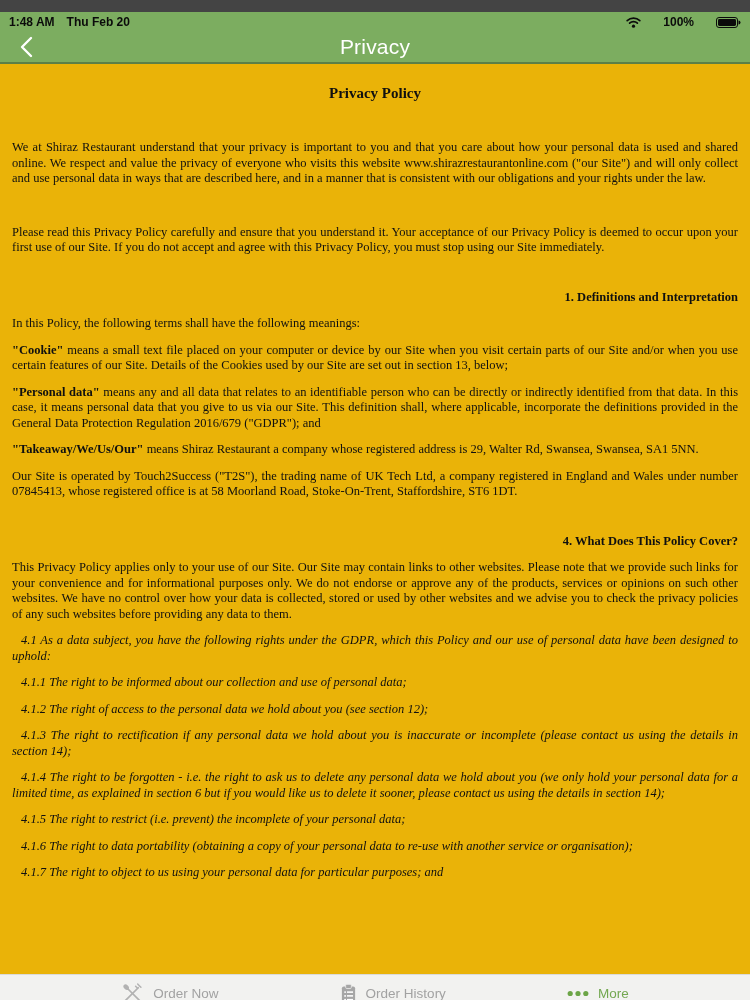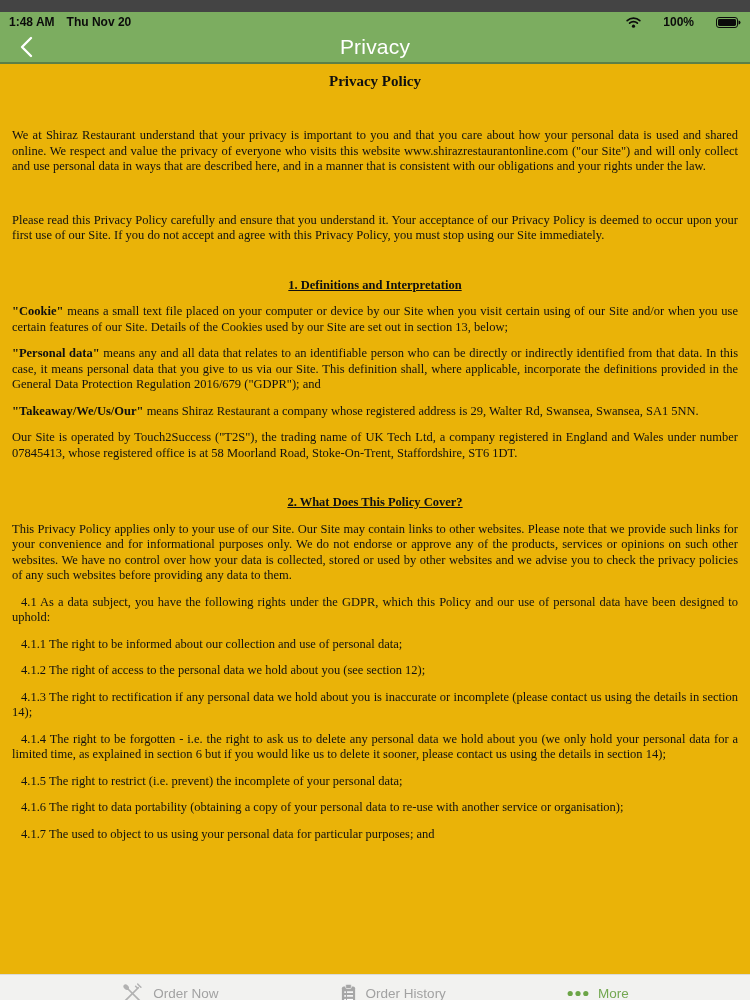--- a/index.html
+++ b/index.html
@@ -26,30 +26,30 @@
   }
   .nav-title { color:#ffffff; font-size:21px; font-weight:400; letter-spacing:.2px; }
   .back-btn {
     position:absolute; left:13px; top:4px; width:26px; height:24px;
     display:flex; align-items:center; justify-content:center; cursor:pointer;
     background:none; border:none;
   }
   
   .content {
     position:absolute; top:52px; left:0; right:0; bottom:38px;
-    overflow:hidden; padding:8px 12px 0;
+    overflow:hidden; padding:20px 12px 0;
     font-family:"Liberation Serif", serif;
     font-size:12.5px; line-height:15.5px; color:#101010;
   }
   .doc-title { text-align:center; font-weight:700; font-size:15px; line-height:18px; }
   .blk { text-align:justify; }
   .blk.intro   { margin-top:38px; }
-  .blk.heading { margin-top:34px; font-weight:700; text-align:center;text-decoration:underline; }
+  .blk.heading { margin-top:34px; font-weight:700; text-align:right; }
   .blk.body    { margin-top:11px; }
-  .blk.sub     { margin-top:11px; text-indent:9px; }
+  .blk.sub     { margin-top:11px; text-indent:9px;font-style:italic; }
   .b { font-weight:700; }
   
   .tabbar {
     position:absolute; left:0; right:0; bottom:0; height:38px;
     background:#f2f2f0; border-top:1px solid #dbdbd9;
     display:flex; align-items:center; justify-content:space-evenly;
   }
   .tab {
     display:flex; align-items:center; gap:9px; cursor:pointer;
     color:#a2a2a2; font-size:13.5px; background:none; border:none;
@@ -59,21 +59,21 @@
   .tab.active { color:#74a851; }
 </style>
 </head>
 <body>
 
 <div class="screen">
 
   <div class="statusbar">
     <div class="sb-left">
       <span>1:48 AM</span>
-      <span>Thu Nov 20</span>
+      <span>Thu Feb 20</span>
     </div>
     <div class="sb-right">
       <span class="ic">
         <svg width="15" height="11" viewBox="0 0 15 11">
           <path d="M1.2 3.6 a9.4 9.4 0 0 1 12.6 0" stroke="#0b0b0b" stroke-width="1.7" fill="none" stroke-linecap="round"></path>
           <path d="M3.6 6.2 a5.6 5.6 0 0 1 7.8 0" stroke="#0b0b0b" stroke-width="1.7" fill="none" stroke-linecap="round"></path>
           <circle cx="7.5" cy="9.2" r="1.6" fill="#0b0b0b"></circle>
         </svg>
       </span>
       <span>100%</span>
@@ -97,34 +97,35 @@
     </button>
     <span class="nav-title">Privacy</span>
   </div>
 
   <div class="content">
     <div class="doc-title">Privacy Policy</div>
     <div id="doc-body">
         <div class="blk intro"><span>We at Shiraz Restaurant understand that your privacy is important to you and that you care about how your personal data is used and shared online. We respect and value the privacy of everyone who visits this website www.shirazrestaurantonline.com ("our Site") and will only collect and use personal data in ways that are described here, and in a manner that is consistent with our obligations and your rights under the law.</span></div>
         <div class="blk intro"><span>Please read this Privacy Policy carefully and ensure that you understand it. Your acceptance of our Privacy Policy is deemed to occur upon your first use of our Site. If you do not accept and agree with this Privacy Policy, you must stop using our Site immediately.</span></div>
         <div class="blk heading"><span>1. Definitions and Interpretation</span></div>
-        <div class="blk body"><span class="b">"Cookie"</span><span> means a small text file placed on your computer or device by our Site when you visit certain using of our Site and/or when you use certain features of our Site. Details of the Cookies used by our Site are set out in section 13, below;</span></div>
+        <div class="blk body"><span>In this Policy, the following terms shall have the following meanings:</span></div>
+        <div class="blk body"><span class="b">"Cookie"</span><span> means a small text file placed on your computer or device by our Site when you visit certain parts of our Site and/or when you use certain features of our Site. Details of the Cookies used by our Site are set out in section 13, below;</span></div>
         <div class="blk body"><span class="b">"Personal data"</span><span> means any and all data that relates to an identifiable person who can be directly or indirectly identified from that data. In this case, it means personal data that you give to us via our Site. This definition shall, where applicable, incorporate the definitions provided in the General Data Protection Regulation 2016/679 ("GDPR"); and</span></div>
         <div class="blk body"><span class="b">"Takeaway/We/Us/Our"</span><span> means Shiraz Restaurant a company whose registered address is 29, Walter Rd, Swansea, Swansea, SA1 5NN.</span></div>
         <div class="blk body"><span>Our Site is operated by Touch2Success ("T2S"), the trading name of UK Tech Ltd, a company registered in England and Wales under number 07845413, whose registered office is at 58 Moorland Road, Stoke-On-Trent, Staffordshire, ST6 1DT.</span></div>
-        <div class="blk heading"><span>2. What Does This Policy Cover?</span></div>
+        <div class="blk heading"><span>4. What Does This Policy Cover?</span></div>
         <div class="blk body"><span>This Privacy Policy applies only to your use of our Site. Our Site may contain links to other websites. Please note that we provide such links for your convenience and for informational purposes only. We do not endorse or approve any of the products, services or opinions on such other websites. We have no control over how your data is collected, stored or used by other websites and we advise you to check the privacy policies of any such websites before providing any data to them.</span></div>
         <div class="blk sub"><span>4.1 As a data subject, you have the following rights under the GDPR, which this Policy and our use of personal data have been designed to uphold:</span></div>
         <div class="blk sub"><span>4.1.1 The right to be informed about our collection and use of personal data;</span></div>
         <div class="blk sub"><span>4.1.2 The right of access to the personal data we hold about you (see section 12);</span></div>
         <div class="blk sub"><span>4.1.3 The right to rectification if any personal data we hold about you is inaccurate or incomplete (please contact us using the details in section 14);</span></div>
         <div class="blk sub"><span>4.1.4 The right to be forgotten - i.e. the right to ask us to delete any personal data we hold about you (we only hold your personal data for a limited time, as explained in section 6 but if you would like us to delete it sooner, please contact us using the details in section 14);</span></div>
         <div class="blk sub"><span>4.1.5 The right to restrict (i.e. prevent) the incomplete of your personal data;</span></div>
         <div class="blk sub"><span>4.1.6 The right to data portability (obtaining a copy of your personal data to re-use with another service or organisation);</span></div>
-        <div class="blk sub"><span>4.1.7 The used to object to us using your personal data for particular purposes; and</span></div>
+        <div class="blk sub"><span>4.1.7 The right to object to us using your personal data for particular purposes; and</span></div>
       </div>
   </div>
 
   <div class="tabbar">
     <button class="tab">
       <span class="ic">
         <svg width="23" height="23" viewBox="0 0 24 24">
           <g stroke="#b2b2b2" fill="#b2b2b2">
             <line x1="6" y1="6" x2="20" y2="20" stroke-width="1.8" stroke-linecap="round"></line>
             <ellipse cx="5.4" cy="5.4" rx="2.3" ry="3.3" transform="rotate(-45 5.4 5.4)" stroke="none"></ellipse>

